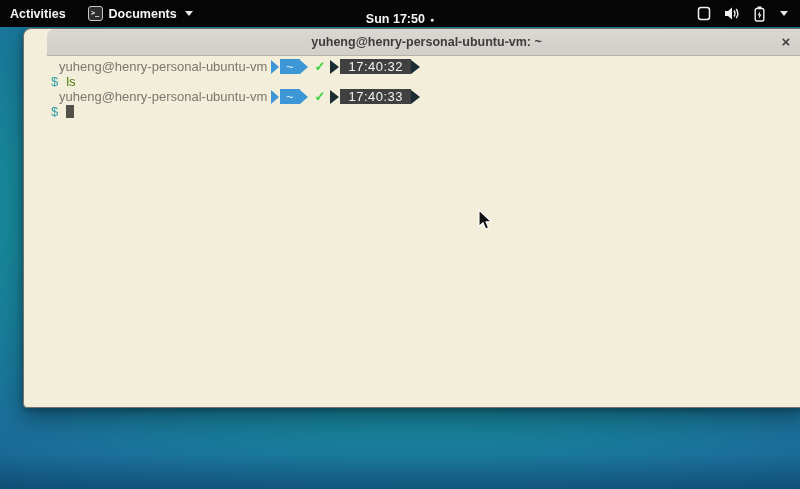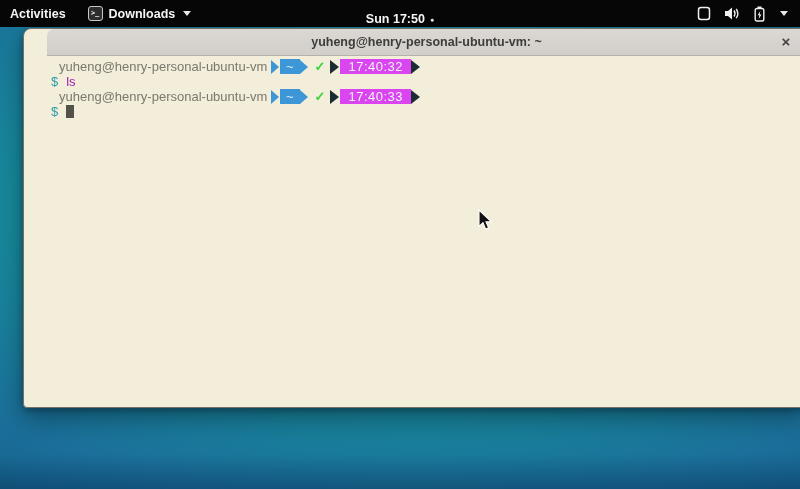--- a/index.html
+++ b/index.html
@@ -69,40 +69,40 @@
   
   .prompt-line { padding-left:8px; }
   .pl-user { color:#7b786e; }
   .tri { width:0; height:0; border-top:7px solid transparent; border-bottom:7px solid transparent; flex:0 0 auto; }
   .tri-blue { border-left:8px solid #3d97d6; }
   .gap1 { margin-right:1px; }
   .pl-body { height:15px; display:flex; align-items:center; flex:0 0 auto; }
   .pl-blue { background:#3d97d6; color:#d9edf8; padding:0 6px; }
   .pl-check { color:#3ed43e; font-weight:bold; margin:0 5px 0 7px; }
   .tri-dark { border-left:9px solid #1b2d33; }
-  .pl-dark { background:#d946ef; color:#eef3f2; padding:0 8px; letter-spacing:.5px; }
+  .pl-dark { background:#404040; color:#eef3f2; padding:0 8px; letter-spacing:.5px; }
 
   .cmd-sym { color:#2d9daa; margin-right:8px; }
-  .cmd-text { color:#a21caf; }
+  .cmd-text { color:#4d7c0f; }
   .ls-row { color:#2b9fad; }
   .cursor-block { display:inline-block; width:8px; height:13px; background:#52524b; }
 
   
   .pointer { position:absolute; left:478px; top:209px; z-index:50; pointer-events:none; }
 </style>
 </head>
 <body>
 
 <div class="screen">
 
   <div class="topbar">
     <div class="tb-activities">Activities</div>
     <div class="tb-appmenu">
       <span class="term-icon">&gt;_</span>
-      <span>Downloads</span>
+      <span>Documents</span>
       <span class="caret-down"></span>
     </div>
     <div class="tb-clock">
       <span>Sun 17:50</span>
       <span class="notif-dot">●</span>
     </div>
     <div class="tb-status">
       <svg width="14" height="15" viewBox="0 0 14 15">
         <rect x="1.5" y="1.5" width="11" height="12" rx="2.5" fill="none" stroke="#f0f0f0" stroke-width="1.5"></rect>
       </svg>

